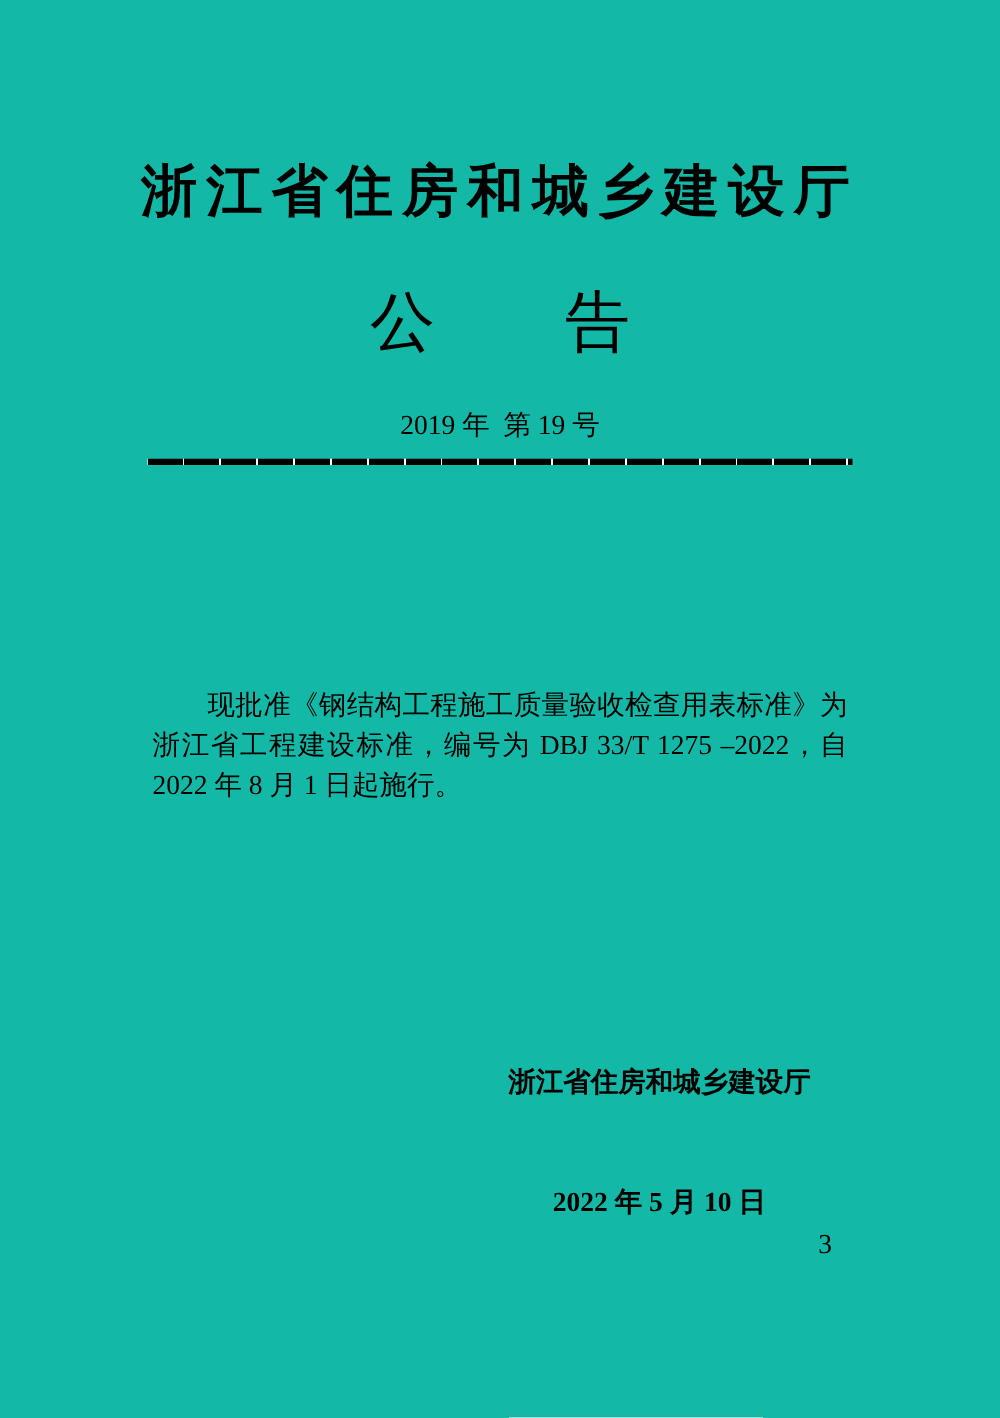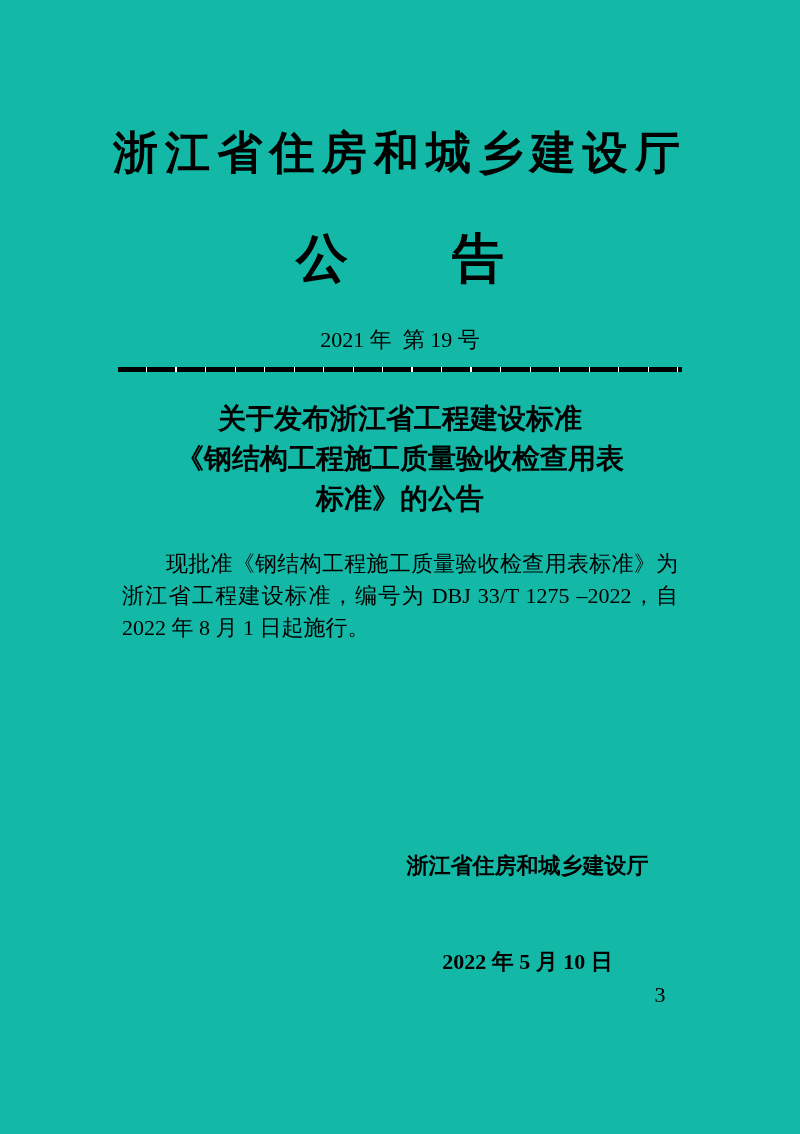--- a/index.html
+++ b/index.html
@@ -30,21 +30,21 @@
     white-space: pre;
     line-height: 1.2;
   }
   .announcement-title {
     position: absolute;
     top: 228px;
     left: 0;
     width: 100%;
     text-align: center;
     font-size: 52px;
-    font-weight: bold;
+    font-weight: normal;
     white-space: pre;
     line-height: 1.2;
   }
   .issue-number {
     position: absolute;
     top: 326px;
     left: 0;
     width: 100%;
     text-align: center;
     font-size: 22px;
@@ -120,29 +120,24 @@
 </style>
 </head>
 <body>
 
 <div class="page">
 
   <div class="agency-title">浙江省住房和城乡建设厅</div>
 
   <div class="announcement-title">公　　告</div>
 
-  <div class="issue-number">2021 年  第 19 号</div>
+  <div class="issue-number">2019 年  第 19 号</div>
 
   <div class="divider"></div>
 
-  <div class="notice-heading">
-    <div>关于发布浙江省工程建设标准</div>
-    <div>《钢结构工程施工质量验收检查用表</div>
-    <div>标准》的公告</div>
-  </div>
 
   <div class="notice-body">
     <p>现批准《钢结构工程施工质量验收检查用表标准》为浙江省工程建设标准，编号为 DBJ 33/T 1275 –2022，自 2022 年 8 月 1 日起施行。</p>
   </div>
 
   <div class="signature">
     <div>浙江省住房和城乡建设厅</div>
     <div>2022 年 5 月 10 日</div>
   </div>
 

